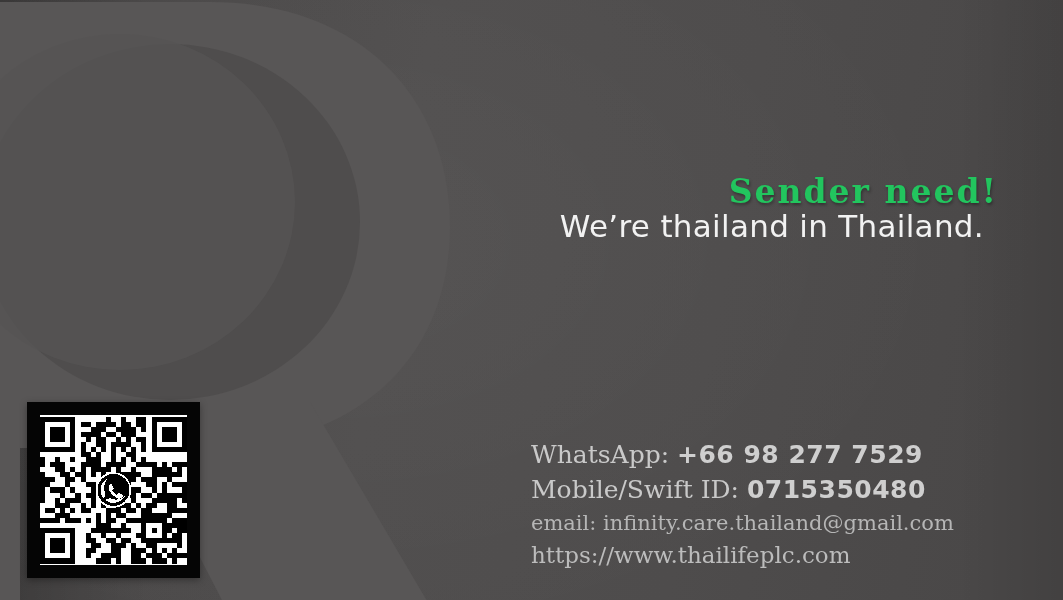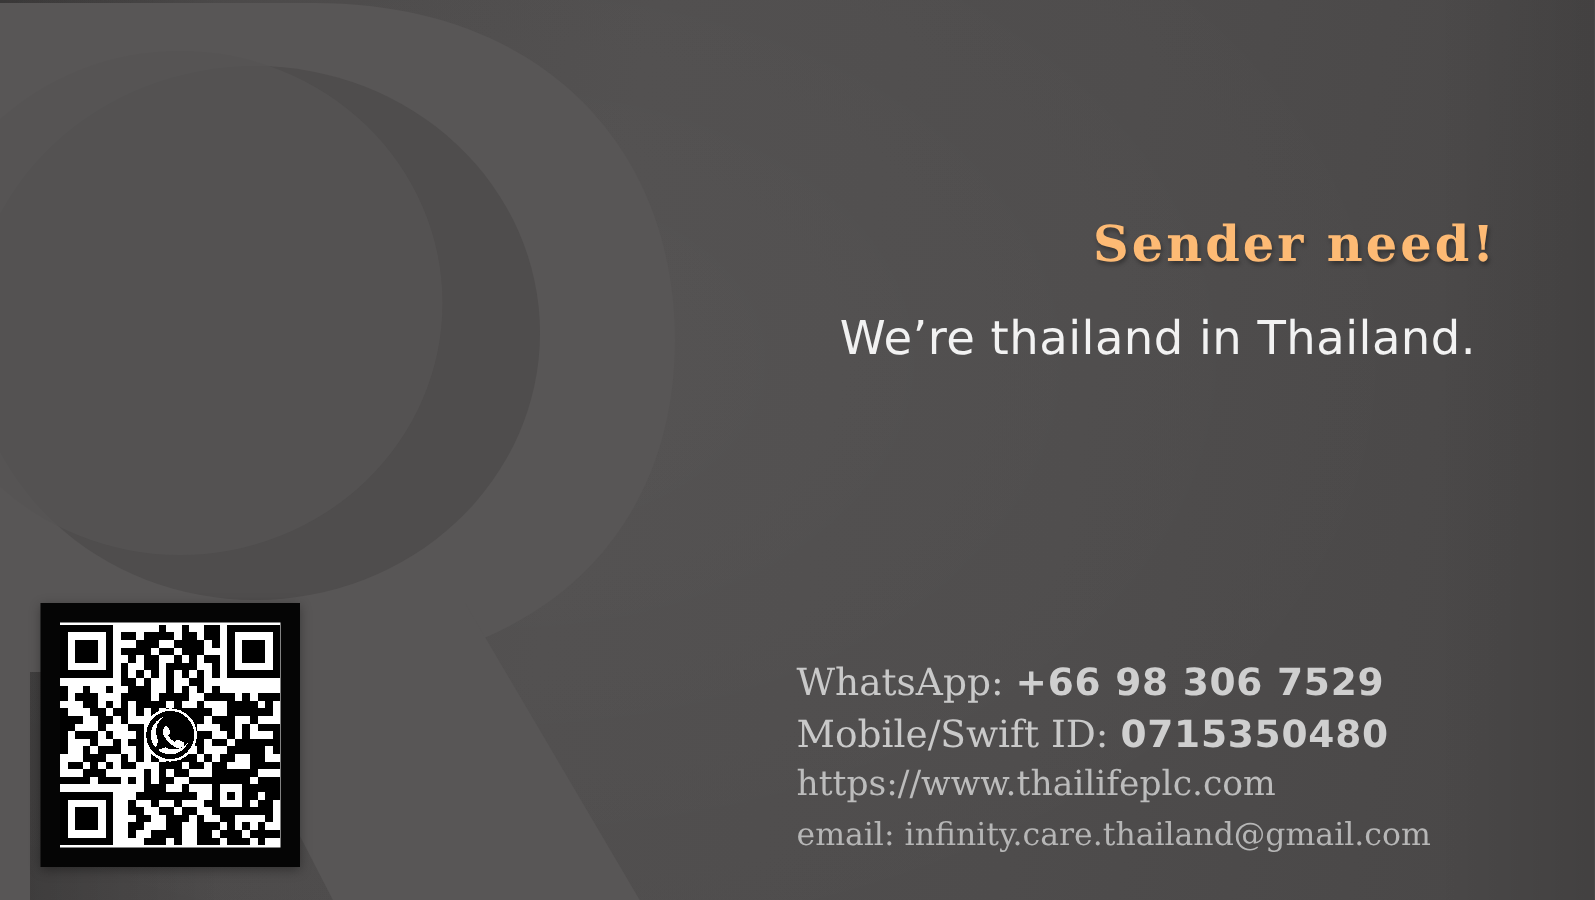--- a/index.html
+++ b/index.html
@@ -73,28 +73,28 @@
     text-shadow:
       3px 4px 0px rgba(20,18,22,0.55),
       5px 7px 9px rgba(10,8,12,0.55);
     white-space: nowrap;
     margin: 0;
   }
 
   .subtitle {
     position: absolute;
     left: 0;
-    top: 143px;
+    top: 172px;
     width: 998px;
     text-align: right;
     font-family: "DejaVu Serif", serif;
     font-weight: 700;
     font-size: 33px;
     letter-spacing: 2.0px;
-    color: #fdba74;
+    color: #22c55e;
     text-shadow: 1px 2px 3px rgba(0,0,0,0.35);
     margin: 0;
     white-space: nowrap;
   }
 
   .tagline {
     position: absolute;
     left: 0;
     top: 208px;
     width: 984px;
@@ -191,28 +191,28 @@
       <ellipse cx="330" cy="320" rx="175" ry="168" fill="#565454" opacity="0.75"></ellipse>
     </svg>
   </div>
 
   <h2 class="subtitle">Sender need!</h2>
   <p class="tagline">We’re thailand in Thailand.</p>
 
   <div class="contact">
     <div class="contact-line l1">
       <span class="lbl">WhatsApp:</span>
-      <span class="val">+66 98 306 7529</span>
+      <span class="val">+66 98 277 7529</span>
     </div>
     <div class="contact-line l2">
       <span class="lbl">Mobile/Swift ID:</span>
       <span class="val">0715350480</span>
     </div>
+    <div class="contact-line l4">email: infinity.care.thailand@gmail.com</div>
     <div class="contact-line l3">https://www.thailifeplc.com</div>
-    <div class="contact-line l4">email: infinity.care.thailand@gmail.com</div>
   </div>
 
   <div class="qr-frame">
     <div class="qr-inner">
       <svg viewBox="0 0 29 29" shape-rendering="crispEdges" xmlns="http://www.w3.org/2000/svg" aria-hidden="true">
         <rect width="29" height="29" fill="#ffffff"></rect>
         <g fill="#000000" id="qr-modules">
             <path d="M0 0h1v1h-1zM1 0h1v1h-1zM2 0h1v1h-1zM3 0h1v1h-1zM4 0h1v1h-1zM5 0h1v1h-1zM6 0h1v1h-1zM13 0h1v1h-1zM16 0h1v1h-1zM19 0h1v1h-1zM20 0h1v1h-1zM22 0h1v1h-1zM23 0h1v1h-1zM24 0h1v1h-1zM25 0h1v1h-1zM26 0h1v1h-1zM27 0h1v1h-1zM28 0h1v1h-1zM0 1h1v1h-1zM6 1h1v1h-1zM8 1h1v1h-1zM9 1h1v1h-1zM11 1h1v1h-1zM12 1h1v1h-1zM13 1h1v1h-1zM14 1h1v1h-1zM16 1h1v1h-1zM17 1h1v1h-1zM19 1h1v1h-1zM20 1h1v1h-1zM22 1h1v1h-1zM28 1h1v1h-1zM0 2h1v1h-1zM2 2h1v1h-1zM3 2h1v1h-1zM4 2h1v1h-1zM6 2h1v1h-1zM10 2h1v1h-1zM11 2h1v1h-1zM12 2h1v1h-1zM15 2h1v1h-1zM16 2h1v1h-1zM17 2h1v1h-1zM18 2h1v1h-1zM20 2h1v1h-1zM22 2h1v1h-1zM24 2h1v1h-1zM25 2h1v1h-1zM26 2h1v1h-1zM28 2h1v1h-1zM0 3h1v1h-1zM2 3h1v1h-1zM3 3h1v1h-1zM4 3h1v1h-1zM6 3h1v1h-1zM8 3h1v1h-1zM9 3h1v1h-1zM10 3h1v1h-1zM11 3h1v1h-1zM13 3h1v1h-1zM14 3h1v1h-1zM16 3h1v1h-1zM17 3h1v1h-1zM18 3h1v1h-1zM22 3h1v1h-1zM24 3h1v1h-1zM25 3h1v1h-1zM26 3h1v1h-1zM28 3h1v1h-1zM0 4h1v1h-1zM2 4h1v1h-1zM3 4h1v1h-1zM4 4h1v1h-1zM6 4h1v1h-1zM9 4h1v1h-1zM11 4h1v1h-1zM12 4h1v1h-1zM15 4h1v1h-1zM17 4h1v1h-1zM19 4h1v1h-1zM20 4h1v1h-1zM22 4h1v1h-1zM24 4h1v1h-1zM25 4h1v1h-1zM26 4h1v1h-1zM28 4h1v1h-1zM0 5h1v1h-1zM6 5h1v1h-1zM8 5h1v1h-1zM11 5h1v1h-1zM12 5h1v1h-1zM14 5h1v1h-1zM15 5h1v1h-1zM16 5h1v1h-1zM17 5h1v1h-1zM20 5h1v1h-1zM22 5h1v1h-1zM28 5h1v1h-1zM0 6h1v1h-1zM1 6h1v1h-1zM2 6h1v1h-1zM3 6h1v1h-1zM4 6h1v1h-1zM5 6h1v1h-1zM6 6h1v1h-1zM8 6h1v1h-1zM10 6h1v1h-1zM12 6h1v1h-1zM14 6h1v1h-1zM16 6h1v1h-1zM18 6h1v1h-1zM20 6h1v1h-1zM22 6h1v1h-1zM23 6h1v1h-1zM24 6h1v1h-1zM25 6h1v1h-1zM26 6h1v1h-1zM27 6h1v1h-1zM28 6h1v1h-1zM8 7h1v1h-1zM9 7h1v1h-1zM11 7h1v1h-1zM14 7h1v1h-1zM17 7h1v1h-1zM18 7h1v1h-1zM0 8h1v1h-1zM3 8h1v1h-1zM6 8h1v1h-1zM9 8h1v1h-1zM10 8h1v1h-1zM11 8h1v1h-1zM14 8h1v1h-1zM16 8h1v1h-1zM18 8h1v1h-1zM20 8h1v1h-1zM0 9h1v1h-1zM2 9h1v1h-1zM3 9h1v1h-1zM4 9h1v1h-1zM8 9h1v1h-1zM9 9h1v1h-1zM10 9h1v1h-1zM11 9h1v1h-1zM13 9h1v1h-1zM14 9h1v1h-1zM15 9h1v1h-1zM16 9h1v1h-1zM19 9h1v1h-1zM20 9h1v1h-1zM21 9h1v1h-1zM22 9h1v1h-1zM24 9h1v1h-1zM26 9h1v1h-1zM27 9h1v1h-1zM28 9h1v1h-1zM3 10h1v1h-1zM4 10h1v1h-1zM6 10h1v1h-1zM8 10h1v1h-1zM10 10h1v1h-1zM11 10h1v1h-1zM12 10h1v1h-1zM13 10h1v1h-1zM15 10h1v1h-1zM18 10h1v1h-1zM22 10h1v1h-1zM23 10h1v1h-1zM24 10h1v1h-1zM25 10h1v1h-1zM27 10h1v1h-1zM0 11h1v1h-1zM4 11h1v1h-1zM5 11h1v1h-1zM7 11h1v1h-1zM8 11h1v1h-1zM10 11h1v1h-1zM12 11h1v1h-1zM14 11h1v1h-1zM15 11h1v1h-1zM16 11h1v1h-1zM17 11h1v1h-1zM18 11h1v1h-1zM19 11h1v1h-1zM22 11h1v1h-1zM23 11h1v1h-1zM24 11h1v1h-1zM25 11h1v1h-1zM26 11h1v1h-1zM27 11h1v1h-1zM0 12h1v1h-1zM1 12h1v1h-1zM2 12h1v1h-1zM5 12h1v1h-1zM6 12h1v1h-1zM8 12h1v1h-1zM12 12h1v1h-1zM13 12h1v1h-1zM17 12h1v1h-1zM18 12h1v1h-1zM20 12h1v1h-1zM21 12h1v1h-1zM22 12h1v1h-1zM25 12h1v1h-1zM0 13h1v1h-1zM1 13h1v1h-1zM5 13h1v1h-1zM9 13h1v1h-1zM10 13h1v1h-1zM15 13h1v1h-1zM17 13h1v1h-1zM21 13h1v1h-1zM22 13h1v1h-1zM24 13h1v1h-1zM26 13h1v1h-1zM27 13h1v1h-1zM28 13h1v1h-1zM0 14h1v1h-1zM2 14h1v1h-1zM3 14h1v1h-1zM4 14h1v1h-1zM6 14h1v1h-1zM10 14h1v1h-1zM11 14h1v1h-1zM12 14h1v1h-1zM13 14h1v1h-1zM15 14h1v1h-1zM16 14h1v1h-1zM18 14h1v1h-1zM19 14h1v1h-1zM22 14h1v1h-1zM24 14h1v1h-1zM28 14h1v1h-1zM0 15h1v1h-1zM4 15h1v1h-1zM7 15h1v1h-1zM9 15h1v1h-1zM10 15h1v1h-1zM12 15h1v1h-1zM13 15h1v1h-1zM14 15h1v1h-1zM17 15h1v1h-1zM18 15h1v1h-1zM20 15h1v1h-1zM21 15h1v1h-1zM23 15h1v1h-1zM24 15h1v1h-1zM25 15h1v1h-1zM26 15h1v1h-1zM27 15h1v1h-1zM28 15h1v1h-1zM0 16h1v1h-1zM3 16h1v1h-1zM5 16h1v1h-1zM6 16h1v1h-1zM7 16h1v1h-1zM10 16h1v1h-1zM13 16h1v1h-1zM14 16h1v1h-1zM15 16h1v1h-1zM16 16h1v1h-1zM18 16h1v1h-1zM22 16h1v1h-1zM23 16h1v1h-1zM24 16h1v1h-1zM25 16h1v1h-1zM26 16h1v1h-1zM28 16h1v1h-1zM3 17h1v1h-1zM4 17h1v1h-1zM5 17h1v1h-1zM8 17h1v1h-1zM10 17h1v1h-1zM12 17h1v1h-1zM14 17h1v1h-1zM15 17h1v1h-1zM16 17h1v1h-1zM17 17h1v1h-1zM19 17h1v1h-1zM21 17h1v1h-1zM22 17h1v1h-1zM25 17h1v1h-1zM26 17h1v1h-1zM1 18h1v1h-1zM2 18h1v1h-1zM4 18h1v1h-1zM6 18h1v1h-1zM8 18h1v1h-1zM9 18h1v1h-1zM13 18h1v1h-1zM14 18h1v1h-1zM15 18h1v1h-1zM17 18h1v1h-1zM18 18h1v1h-1zM20 18h1v1h-1zM21 18h1v1h-1zM25 18h1v1h-1zM26 18h1v1h-1zM27 18h1v1h-1zM28 18h1v1h-1zM3 19h1v1h-1zM4 19h1v1h-1zM5 19h1v1h-1zM11 19h1v1h-1zM13 19h1v1h-1zM15 19h1v1h-1zM16 19h1v1h-1zM20 19h1v1h-1zM21 19h1v1h-1zM22 19h1v1h-1zM23 19h1v1h-1zM24 19h1v1h-1zM25 19h1v1h-1zM0 20h1v1h-1zM1 20h1v1h-1zM2 20h1v1h-1zM3 20h1v1h-1zM5 20h1v1h-1zM6 20h1v1h-1zM7 20h1v1h-1zM9 20h1v1h-1zM11 20h1v1h-1zM13 20h1v1h-1zM14 20h1v1h-1zM17 20h1v1h-1zM18 20h1v1h-1zM19 20h1v1h-1zM20 20h1v1h-1zM21 20h1v1h-1zM22 20h1v1h-1zM23 20h1v1h-1zM24 20h1v1h-1zM26 20h1v1h-1zM27 20h1v1h-1zM28 20h1v1h-1zM11 21h1v1h-1zM12 21h1v1h-1zM13 21h1v1h-1zM16 21h1v1h-1zM20 21h1v1h-1zM24 21h1v1h-1zM25 21h1v1h-1zM26 21h1v1h-1zM27 21h1v1h-1zM28 21h1v1h-1zM0 22h1v1h-1zM1 22h1v1h-1zM2 22h1v1h-1zM3 22h1v1h-1zM4 22h1v1h-1zM5 22h1v1h-1zM6 22h1v1h-1zM10 22h1v1h-1zM11 22h1v1h-1zM12 22h1v1h-1zM13 22h1v1h-1zM14 22h1v1h-1zM15 22h1v1h-1zM16 22h1v1h-1zM17 22h1v1h-1zM20 22h1v1h-1zM22 22h1v1h-1zM24 22h1v1h-1zM25 22h1v1h-1zM27 22h1v1h-1zM28 22h1v1h-1zM0 23h1v1h-1zM6 23h1v1h-1zM9 23h1v1h-1zM12 23h1v1h-1zM15 23h1v1h-1zM19 23h1v1h-1zM20 23h1v1h-1zM24 23h1v1h-1zM26 23h1v1h-1zM27 23h1v1h-1zM0 24h1v1h-1zM2 24h1v1h-1zM3 24h1v1h-1zM4 24h1v1h-1zM6 24h1v1h-1zM9 24h1v1h-1zM10 24h1v1h-1zM13 24h1v1h-1zM14 24h1v1h-1zM16 24h1v1h-1zM17 24h1v1h-1zM20 24h1v1h-1zM21 24h1v1h-1zM22 24h1v1h-1zM23 24h1v1h-1zM24 24h1v1h-1zM25 24h1v1h-1zM26 24h1v1h-1zM27 24h1v1h-1zM0 25h1v1h-1zM2 25h1v1h-1zM3 25h1v1h-1zM4 25h1v1h-1zM6 25h1v1h-1zM10 25h1v1h-1zM11 25h1v1h-1zM14 25h1v1h-1zM15 25h1v1h-1zM16 25h1v1h-1zM18 25h1v1h-1zM21 25h1v1h-1zM22 25h1v1h-1zM27 25h1v1h-1zM0 26h1v1h-1zM2 26h1v1h-1zM3 26h1v1h-1zM4 26h1v1h-1zM6 26h1v1h-1zM9 26h1v1h-1zM10 26h1v1h-1zM14 26h1v1h-1zM15 26h1v1h-1zM18 26h1v1h-1zM19 26h1v1h-1zM20 26h1v1h-1zM22 26h1v1h-1zM24 26h1v1h-1zM26 26h1v1h-1zM0 27h1v1h-1zM6 27h1v1h-1zM9 27h1v1h-1zM12 27h1v1h-1zM13 27h1v1h-1zM14 27h1v1h-1zM15 27h1v1h-1zM18 27h1v1h-1zM19 27h1v1h-1zM21 27h1v1h-1zM22 27h1v1h-1zM23 27h1v1h-1zM25 27h1v1h-1zM26 27h1v1h-1zM27 27h1v1h-1zM28 27h1v1h-1zM0 28h1v1h-1zM1 28h1v1h-1zM2 28h1v1h-1zM3 28h1v1h-1zM4 28h1v1h-1zM5 28h1v1h-1zM6 28h1v1h-1zM11 28h1v1h-1zM12 28h1v1h-1zM13 28h1v1h-1zM15 28h1v1h-1zM18 28h1v1h-1zM19 28h1v1h-1zM20 28h1v1h-1zM22 28h1v1h-1zM23 28h1v1h-1zM24 28h1v1h-1zM26 28h1v1h-1z" fill="#000000"></path>
           </g>
 

